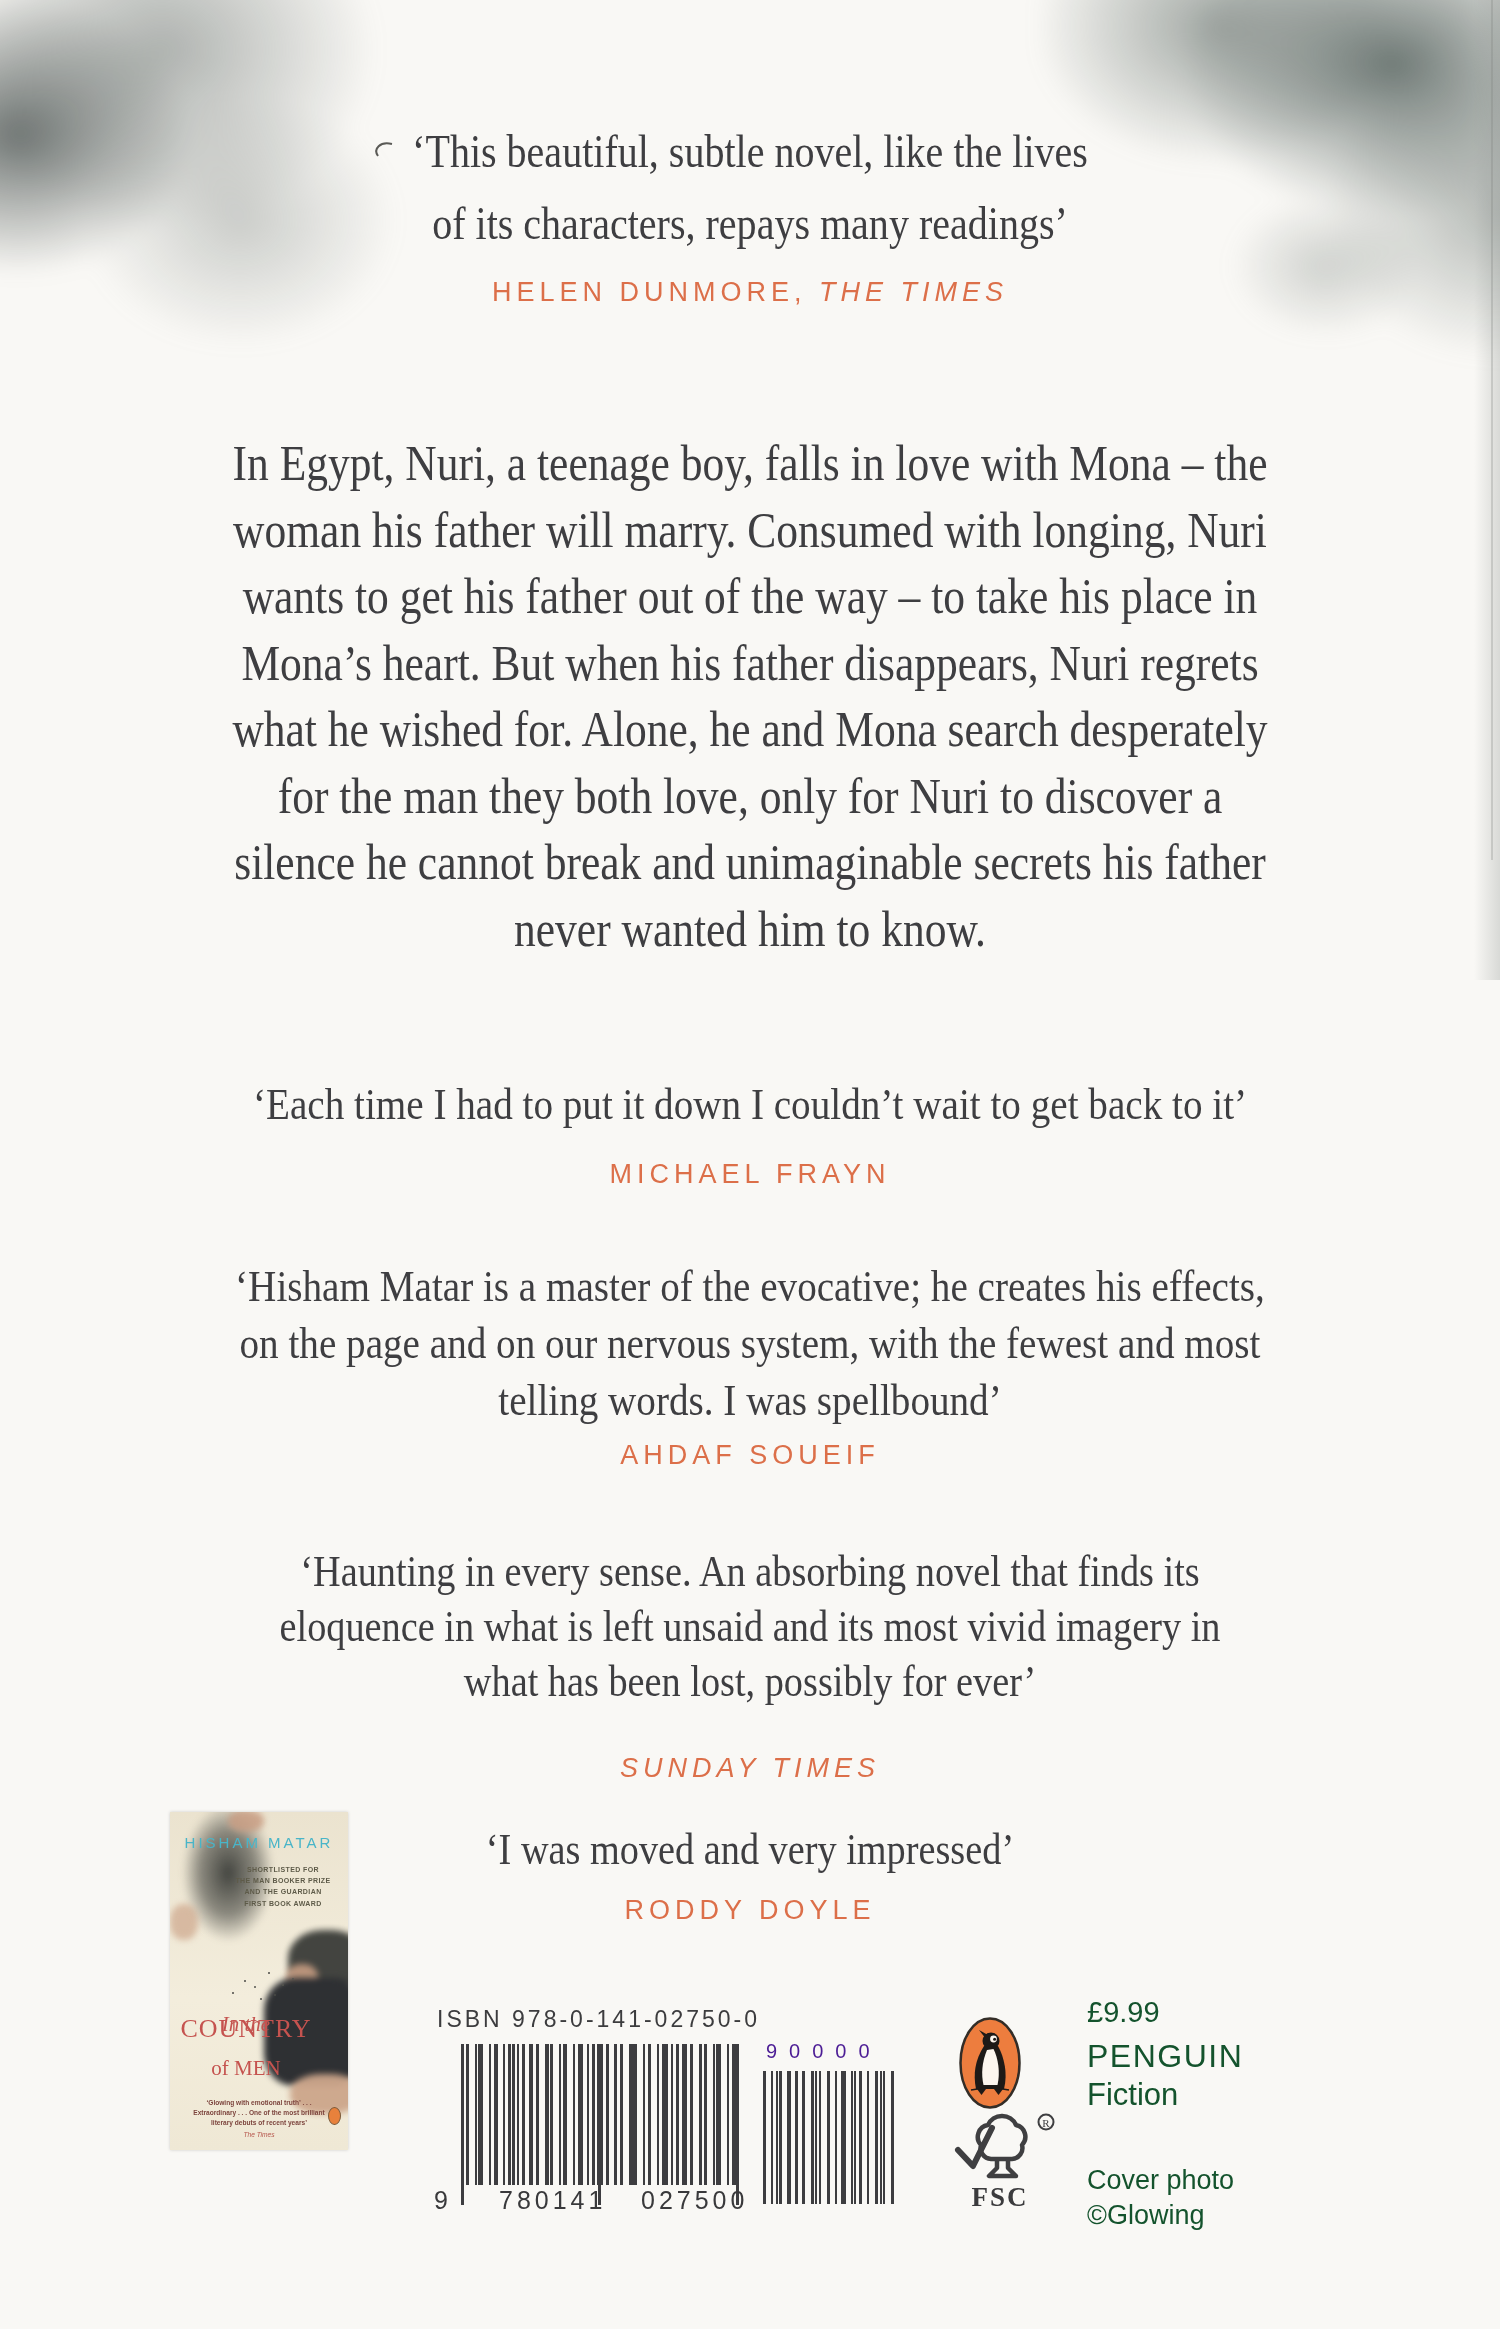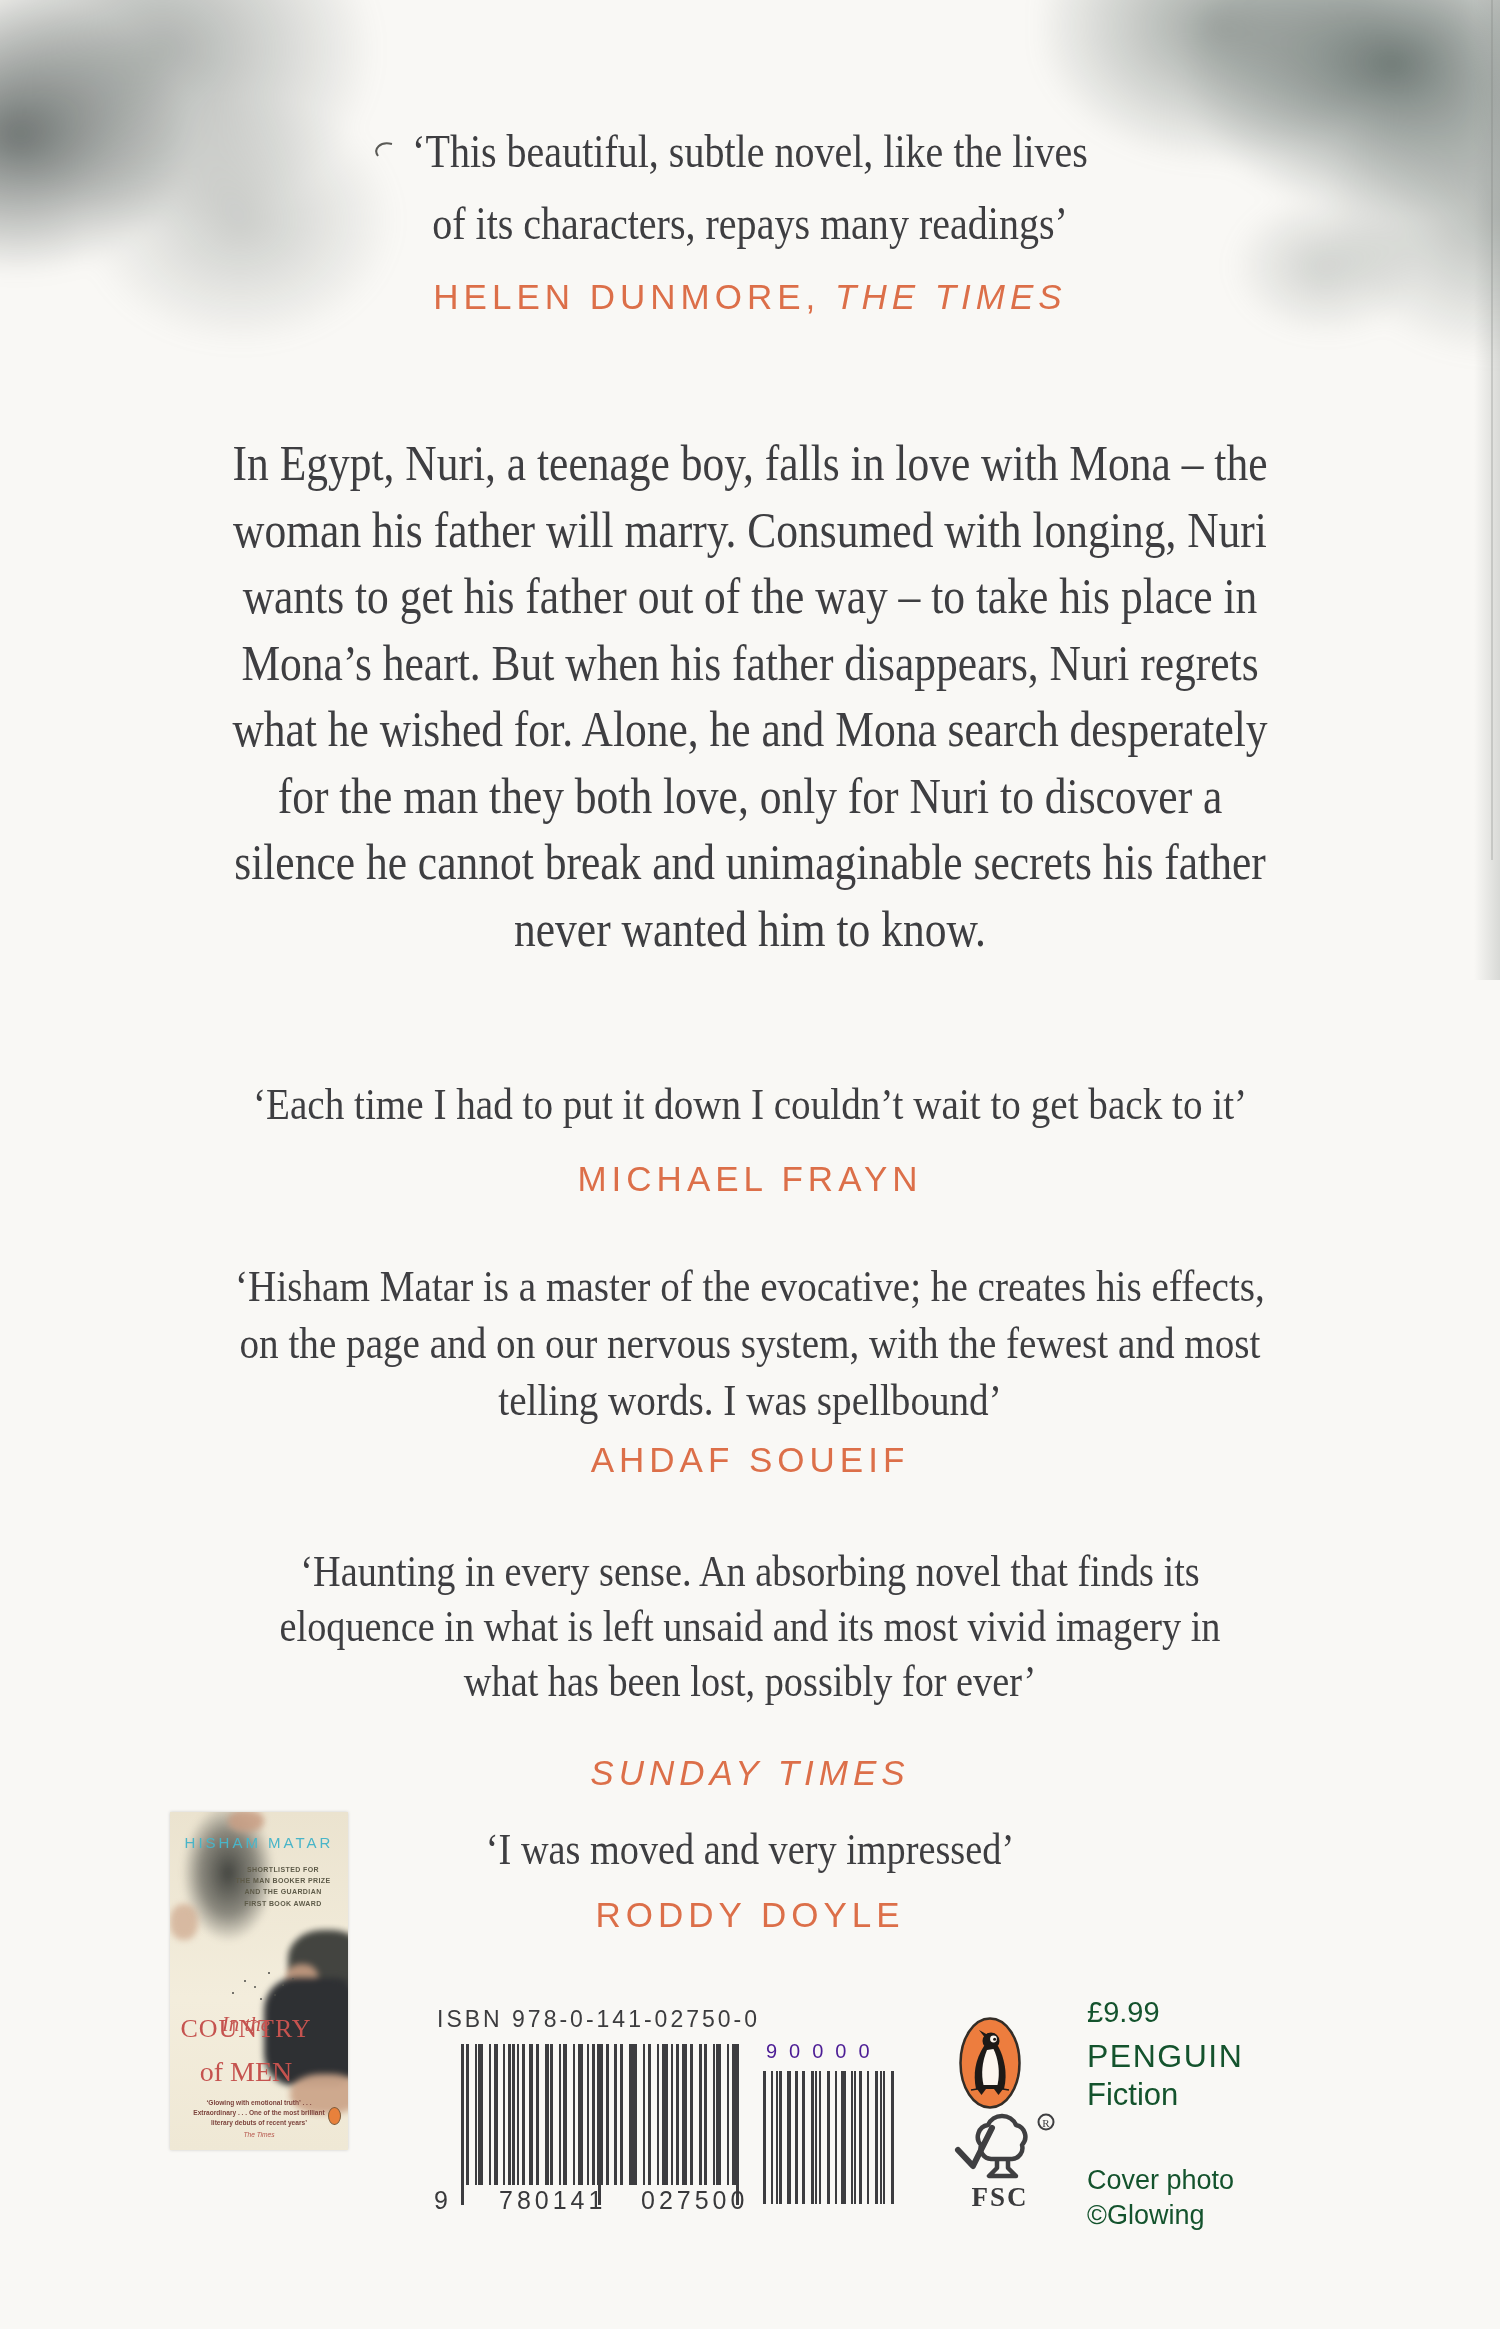--- a/index.html
+++ b/index.html
@@ -26,21 +26,21 @@
          transform:scaleX(.87);transform-origin:50% 0;}
   .q1{top:116px;font-size:46px;line-height:72px;}
   .blurb{top:430px;font-size:50px;line-height:66.5px;}
   .q2{top:1078px;font-size:45px;}
   .q3{top:1258px;font-size:45px;line-height:57px;}
   .q4{top:1544px;font-size:44px;line-height:55px;}
   .q5{top:1824px;font-size:44px;}
 
   
   .attr{position:absolute;left:0;right:0;text-align:center;color:#dc6f49;
-        font-size:35px;letter-spacing:5px;font-weight:400;}
+        font-size:27px;letter-spacing:5px;font-weight:400;}
   .attr1{top:277px;} .attr2{top:1159px;} .attr3{top:1440px;}
   .attr4{top:1721px;font-style:italic;margin-top:32px;} .attr5{top:1895px;}
   .it{font-style:italic;}
 
   
   .thumb{position:absolute;left:170px;top:1812px;width:178px;height:338px;overflow:hidden;
          background:linear-gradient(180deg,#ebe3cf,#f3eddc 55%,#efe8d5);
          box-shadow:0 0 3px rgba(0,0,0,.18);}
   .ph{position:absolute;filter:blur(3px);border-radius:45%;}
   .ph-figure{left:12px;top:-8px;width:92px;height:138px;background:
@@ -54,21 +54,21 @@
   .specks{position:absolute;left:74px;top:168px;width:2px;height:2px;background:#4a4a46;opacity:.75;
      box-shadow:10px 6px 0 #55554f, 24px -8px 0 #4a4a46, 38px 4px 0 #55554f,
                 -12px 12px 0 #4a4a46, 16px 18px 0 #55554f, 30px 14px 0 #4a4a46, 48px -2px 0 #55554f;}
   .thumb .txt{position:absolute;z-index:3;}
   .t-author{top:22px;left:0;right:0;text-align:center;color:#49b5c8;font-size:15px;letter-spacing:3px;}
   .t-award{top:52px;right:4px;width:122px;text-align:center;color:#5e5b49;font-size:7px;
            line-height:1.6;letter-spacing:.4px;font-weight:bold;white-space:pre-line;}
   .t-title{left:0;right:26px;text-align:center;color:#c5534f;font-family:"Liberation Serif",serif;}
   .t-title1{top:176px;font-size:21px;font-style:italic;margin-top:24px;}
   .t-title2{top:202px;font-size:26px;letter-spacing:1px;}
-  .t-title3{top:244px;font-size:28px;text-align:center;}
+  .t-title3{top:244px;font-size:21px;text-align:center;}
   .t-review{top:286px;left:0;right:0;text-align:center;color:#7d453e;font-size:6.6px;
             line-height:1.55;white-space:pre-line;font-weight:bold;}
   .t-review-src{top:319px;left:0;right:0;text-align:center;color:#b5544a;font-size:6.6px;font-style:italic;}
   .t-penguin{top:295px;right:7px;width:11px;height:16px;background:#e8813c;border-radius:50%;
              border:1px solid #7a5a3a;}
 
   
   .isbn-label{position:absolute;left:437px;top:2006px;font-size:23px;letter-spacing:3px;color:#3c3c3e;}
   .bc-main{position:absolute;left:461px;top:2044px;width:278px;height:141px;background:
      repeating-linear-gradient(90deg,#3d3d40 0 2px, transparent 2px 5px, #3d3d40 5px 8px, transparent 8px 14px),

